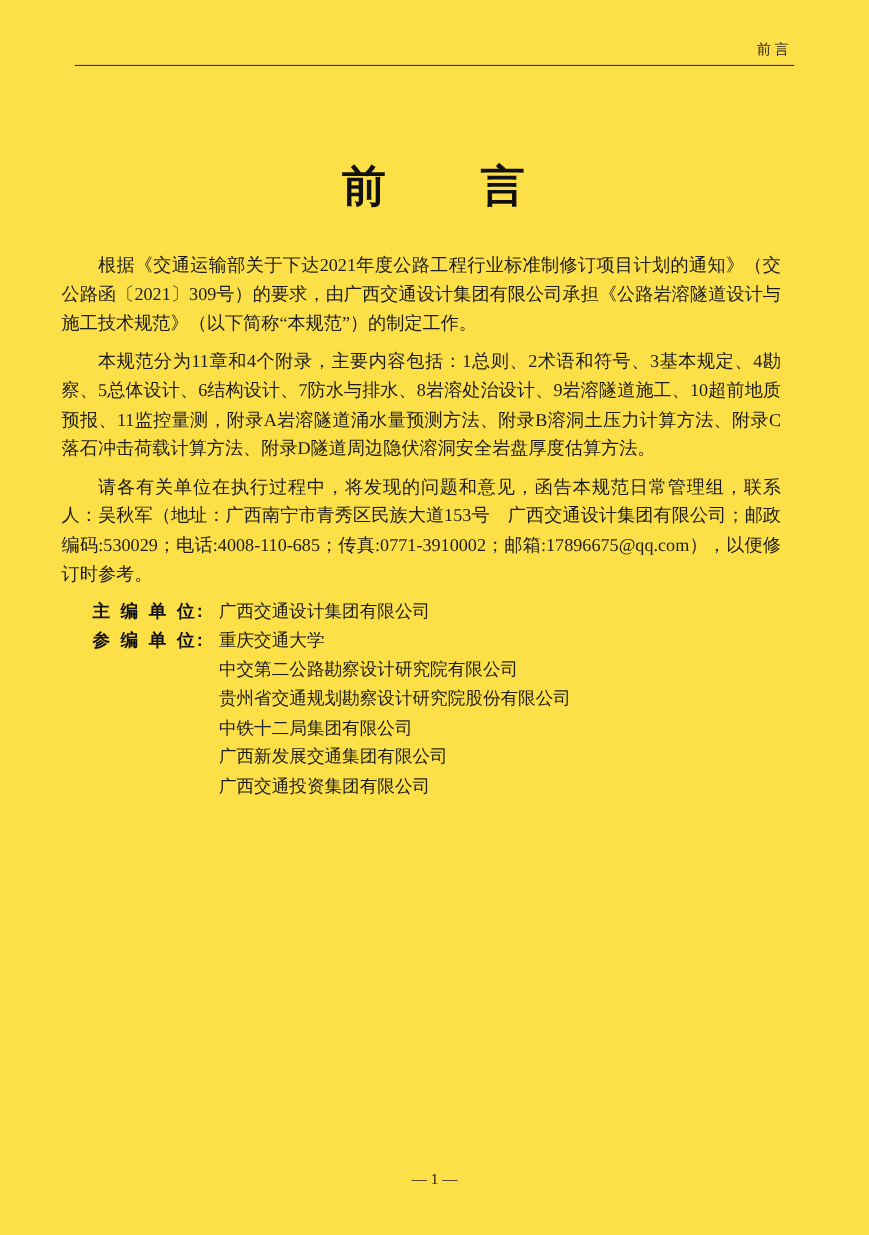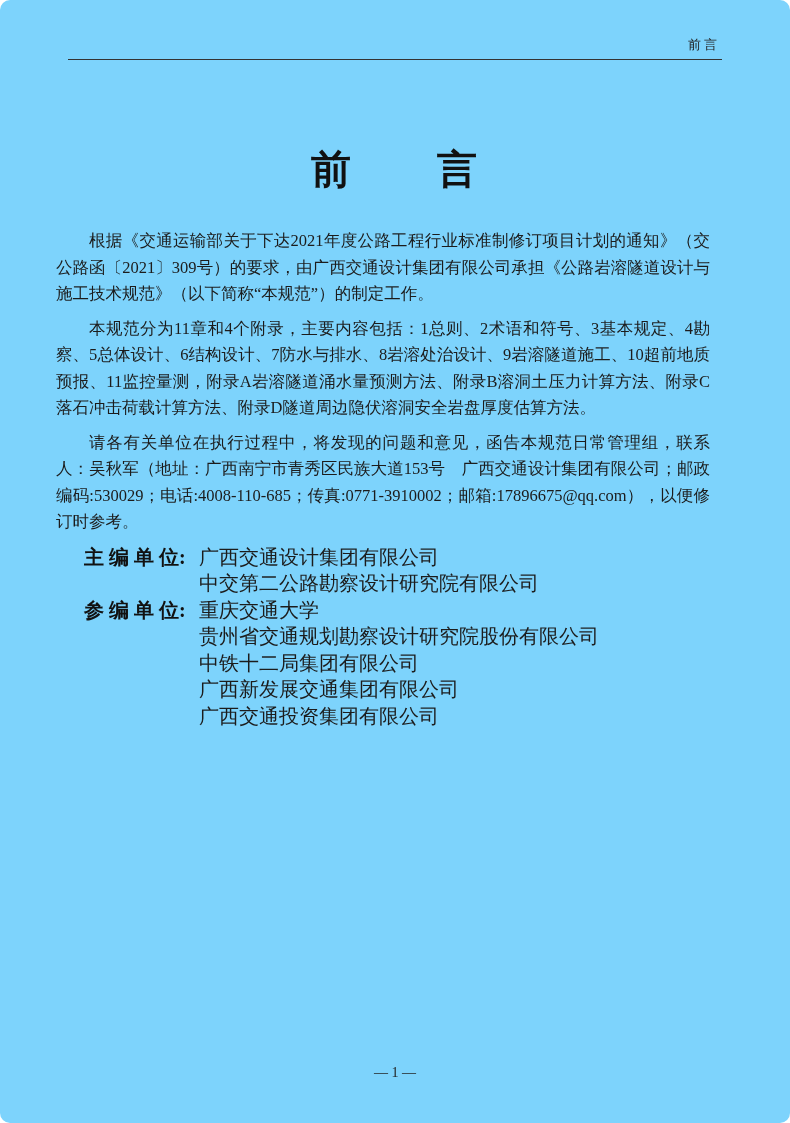--- a/index.html
+++ b/index.html
@@ -2,25 +2,24 @@
 <html><head>
 <meta charset="utf-8">
 <style>
   * { box-sizing: border-box; }
   html, body { margin: 0; padding: 0; background: #ffffff; }
   .doc-page {
     position: relative;
     width: 790px;
     height: 1123px;
     margin: 0 auto;
-    background: #7dd3fc;
+    background: #fde047;
     color: #1c1c1c;
     font-family: "Liberation Serif", "DejaVu Serif", serif;
     overflow: hidden;
-    border-radius: 10px;
   }
   
   .running-header {
     position: absolute;
     top: 36px;
     right: 70px;
     font-size: 13px;
     letter-spacing: 3px;
     color: #222;
   }
@@ -55,22 +54,22 @@
     text-align: justify;
     text-justify: inter-ideograph;
     color: #1c1c1c;
   }
   .content p {
     margin: 0 0 8px 0;
     text-indent: 2em;
   }
   
   .editors {
-    font-family: Liberation Serif, serif;
-    font-size: 20px;
+    font-family: Liberation Mono, monospace;
+    font-size: 16px;
     line-height: 26.5px;
     text-indent: 0;
   }
   .editor-row {
     display: flex;
     align-items: baseline;
     margin-left: 28px;
   }
   .editor-label {
     font-weight: bold;
@@ -118,27 +117,27 @@
     <p>请各有关单位在执行过程中，将发现的问题和意见，函告本规范日常管理组，联系人：吴秋军（地址：广西南宁市青秀区民族大道153号　广西交通设计集团有限公司；邮政编码:530029；电话:4008-110-685；传真:0771-3910002；邮箱:17896675@qq.com），以便修订时参考。</p>
 
     <div class="editors">
 
       <div class="editor-row">
         <span class="editor-label">主 编 单 位:</span>
         <span class="editor-value">广西交通设计集团有限公司</span>
       </div>
 
       <div class="editor-row">
-        <span class="editor-label empty"></span>
-        <span class="editor-value">中交第二公路勘察设计研究院有限公司</span>
+        <span class="editor-label">参 编 单 位:</span>
+        <span class="editor-value">重庆交通大学</span>
       </div>
 
       <div class="editor-row">
-        <span class="editor-label">参 编 单 位:</span>
-        <span class="editor-value">重庆交通大学</span>
+        <span class="editor-label empty"></span>
+        <span class="editor-value">中交第二公路勘察设计研究院有限公司</span>
       </div>
 
       <div class="editor-row">
         <span class="editor-label empty"></span>
         <span class="editor-value">贵州省交通规划勘察设计研究院股份有限公司</span>
       </div>
 
       <div class="editor-row">
         <span class="editor-label empty"></span>
         <span class="editor-value">中铁十二局集团有限公司</span>

